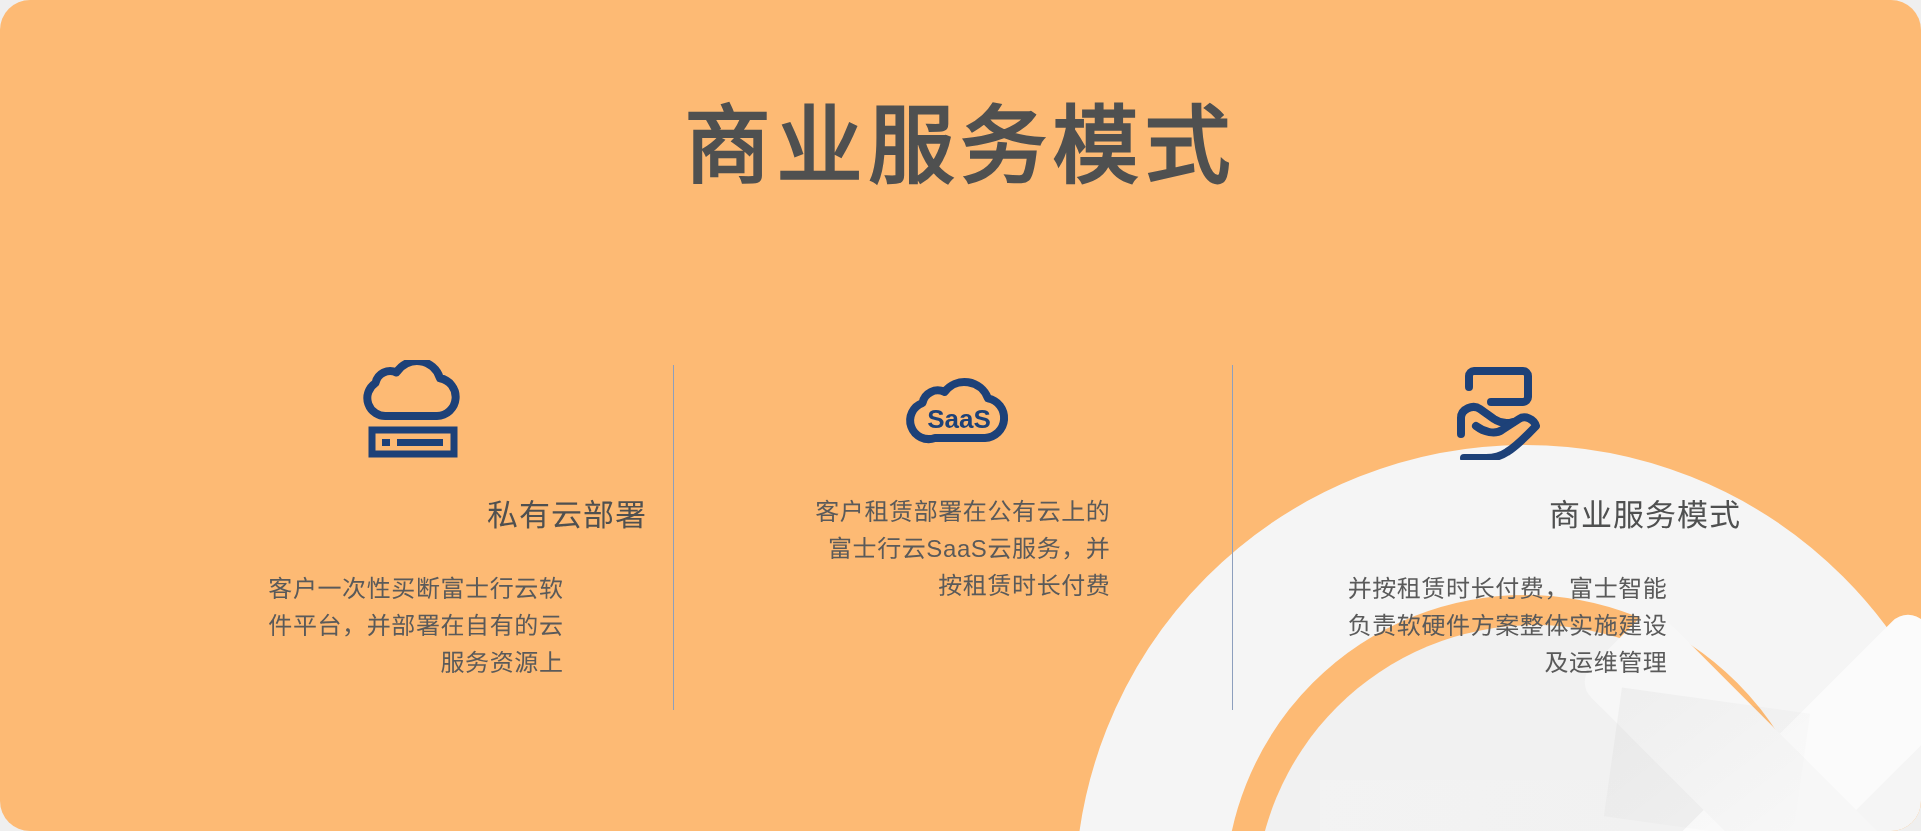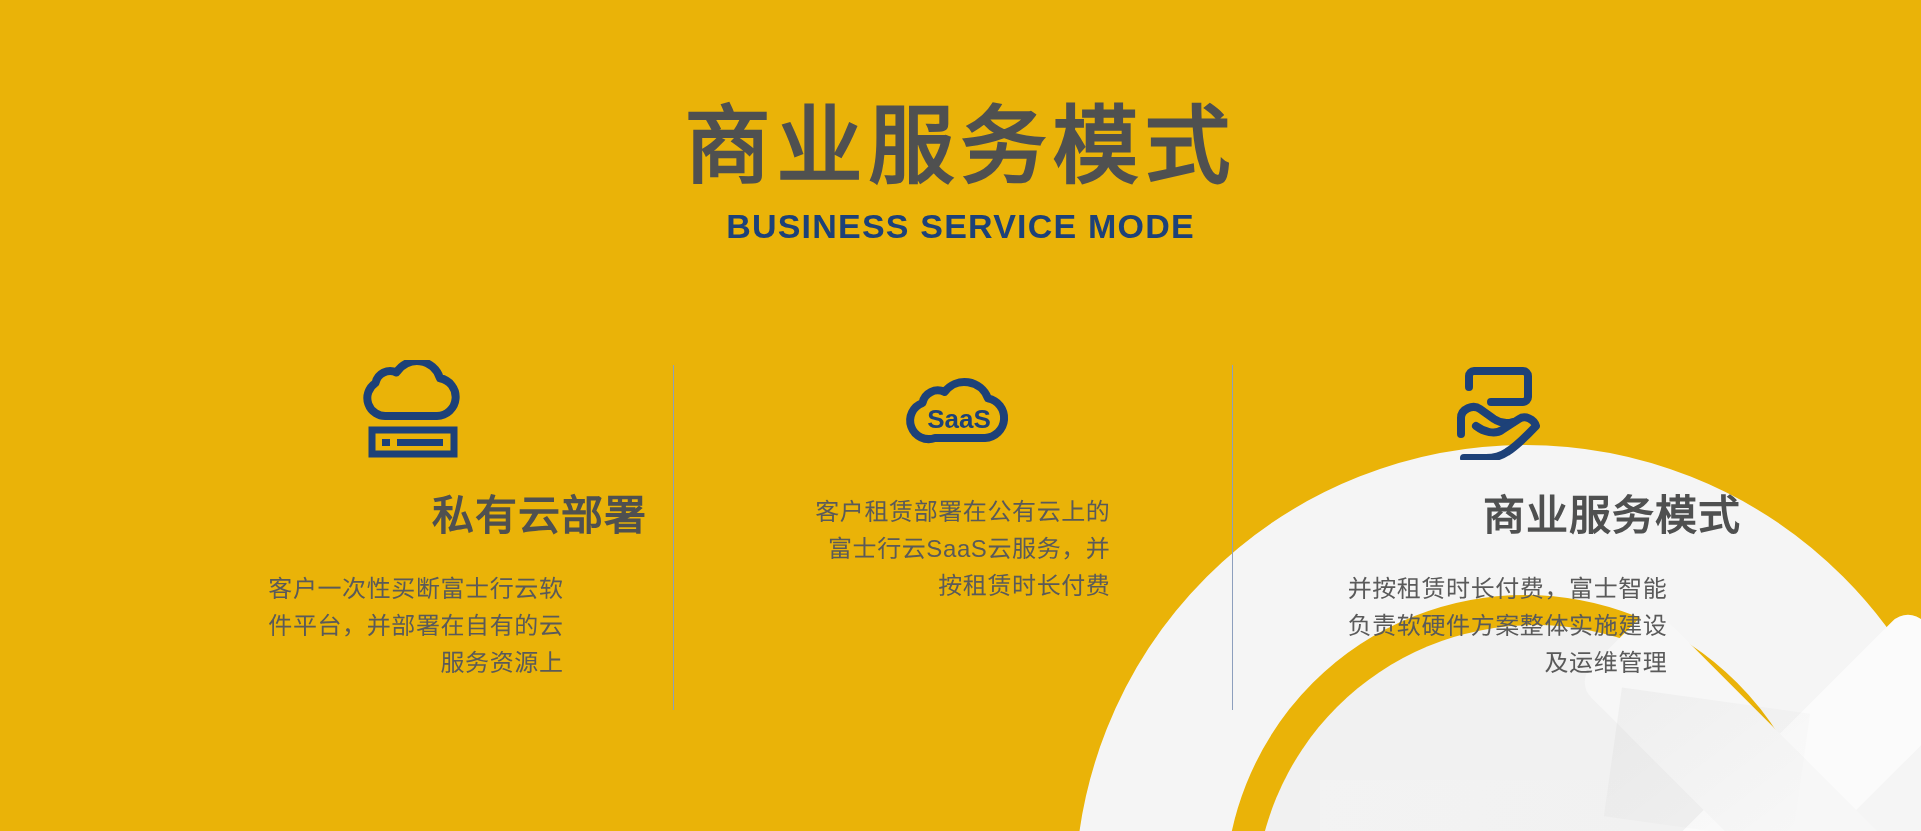--- a/index.html
+++ b/index.html
@@ -12,22 +12,23 @@
     height: 831px;
     background: #efefef;
     font-family: "Liberation Sans", "DejaVu Sans", sans-serif;
     overflow: hidden;
   }
 
   .stage {
     position: relative;
     width: 1921px;
     height: 831px;
-    background: #eab308;
+    background: #fdba74;
     overflow: hidden;
+    border-radius: 30px;
   }
 
   
   .bg-layer {
     position: absolute;
     inset: 0;
     overflow: hidden;
     pointer-events: none;
   }
   .bg-ring {
@@ -143,23 +144,23 @@
   .icon-wrap {
     height: 110px;
     display: flex;
     align-items: center;
     justify-content: center;
   }
   .icon-wrap svg { display: block; }
 
   .col-title {
     margin: 25px 0 0 0;
-    font-size: 42px;
+    font-size: 31px;
     line-height: 52px;
-    font-weight: 700;
+    font-weight: 400;
     letter-spacing: 1px;
     color: #4f5050;
     white-space: nowrap;
   }
   .col-body {
     margin: 28px auto 0 auto;
     font-size: 24px;
     line-height: 37px;
     color: #5a5a5a;
     letter-spacing: 0.6px;
@@ -178,21 +179,20 @@
     <div class="bg-tl-fade"></div>
     <div class="bg-x">
       <span class="a"></span>
       <span class="b"></span>
     </div>
     <div class="bg-shadow-wedge"></div>
   </div>
 
   <div class="header">
     <h1 class="title-cn">商业服务模式</h1>
-    <p class="title-en">BUSINESS SERVICE MODE</p>
   </div>
 
   <div class="columns">
 
     <div class="divider d1"></div>
     <div class="divider d2"></div>
 
     <div class="col col-1">
       <div class="icon-wrap">
         <svg width="124" height="100" viewBox="0 0 124 100" fill="none" aria-hidden="true">

